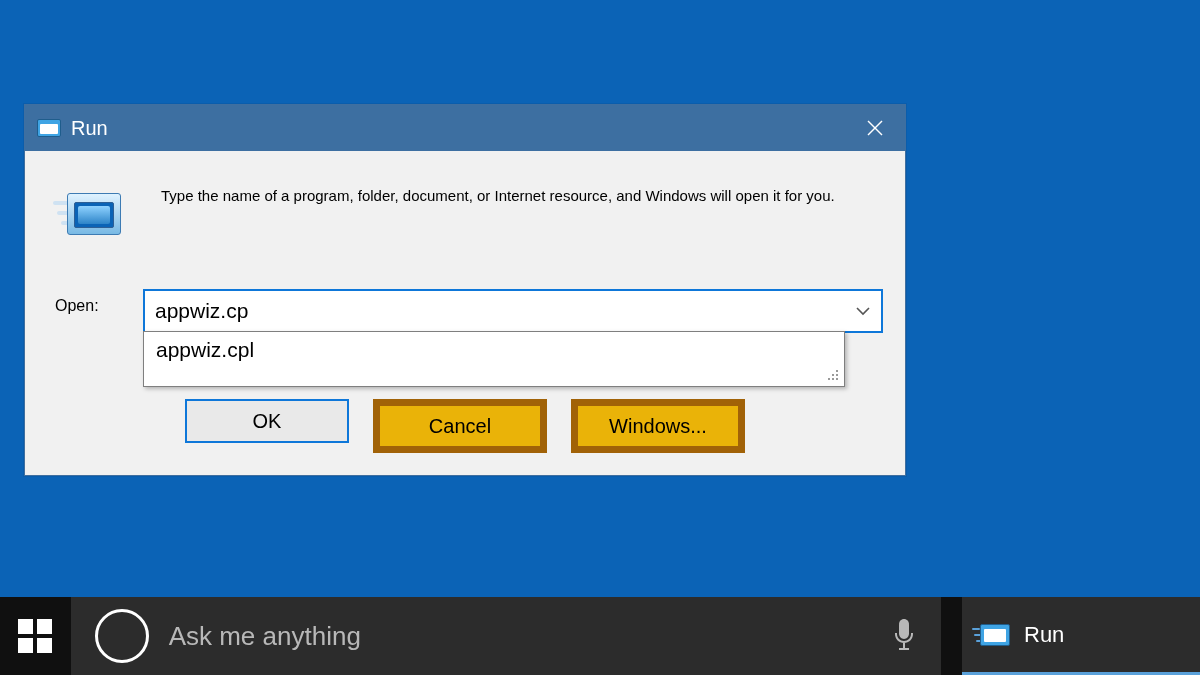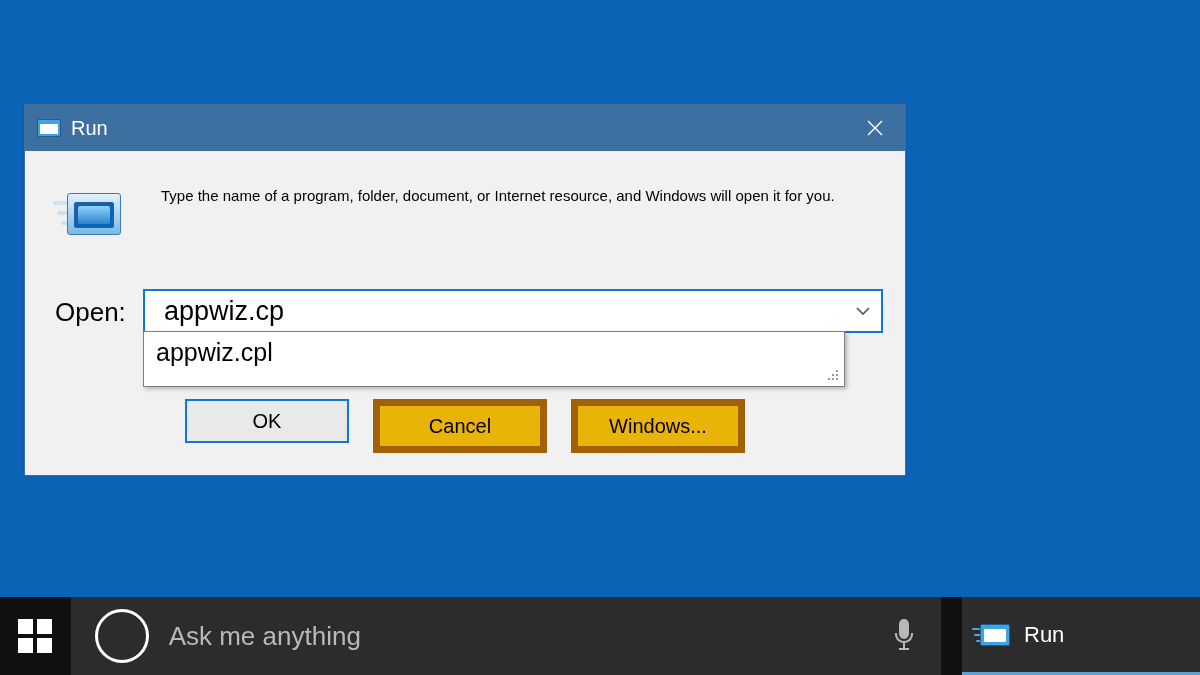--- a/index.html
+++ b/index.html
@@ -28,33 +28,33 @@
     bottom:6px;background:#0b63b6;border-radius:2px;border:1px solid #2e5f95;}
   .big-icon .env::after{content:"";position:absolute;left:10px;right:10px;top:12px;
     bottom:10px;background:linear-gradient(180deg,#8fd2ff 0%,#2d84c8 100%);border-radius:2px;}
   .big-icon .trail{position:absolute;left:-4px;top:10px;width:26px;height:36px;}
   .big-icon .trail span{position:absolute;height:4px;background:#cfe2f2;border-radius:2px;}
   .big-icon .trail span:nth-child(1){top:4px;left:0;width:22px;}
   .big-icon .trail span:nth-child(2){top:14px;left:4px;width:20px;}
   .big-icon .trail span:nth-child(3){top:24px;left:8px;width:18px;}
   .desc{position:absolute;left:136px;top:30px;right:30px;font-size:15px;
     line-height:30px;color:#000000;}
-  .open-label{position:absolute;left:30px;top:146px;font-size:26px;color:#000000;}
+  .open-label{position:absolute;left:30px;top:146px;font-size:16px;color:#000000;}
   
   .combo{position:absolute;left:118px;top:138px;width:736px;height:40px;
     background:#ffffff;border:2px solid #0e77d9;}
   .combo input{border:none;outline:none;width:calc(100% - 38px);height:100%;
-    padding:0 19px;font-size:27px;font-family:inherit;color:#000000;background:transparent;}
+    padding:0 10px;font-size:21px;font-family:inherit;color:#000000;background:transparent;}
   .combo .chev{position:absolute;right:0;top:0;width:36px;height:100%;
     display:flex;align-items:center;justify-content:center;}
   .combo .chev svg{width:16px;height:16px;stroke:#555;stroke-width:1.6;fill:none;}
   
   .dropdown{position:absolute;left:118px;top:180px;width:700px;height:54px;
     background:#ffffff;border:1px solid #7f7f7f;box-shadow:2px 2px 4px rgba(0,0,0,.25);}
-  .dropdown .item{padding:6px 12px 0 12px;font-size:25px;color:#000000;}
+  .dropdown .item{padding:6px 12px 0 12px;font-size:21px;color:#000000;}
   .dropdown .grip{position:absolute;right:2px;bottom:2px;width:18px;height:18px;}
   .dropdown .grip svg{width:18px;height:18px;}
   
   .btnrow{position:absolute;left:0;right:0;bottom:22px;display:flex;
     justify-content:center;gap:24px;}
   .btn{width:160px;height:40px;font-size:20px;font-family:inherit;
     background:#eab308;border:7px solid #a16207;color:#000000;
     display:flex;align-items:center;justify-content:center;}
   .btn.default{border:2px solid #0e77d9;background:#e9e9e9;}
   

